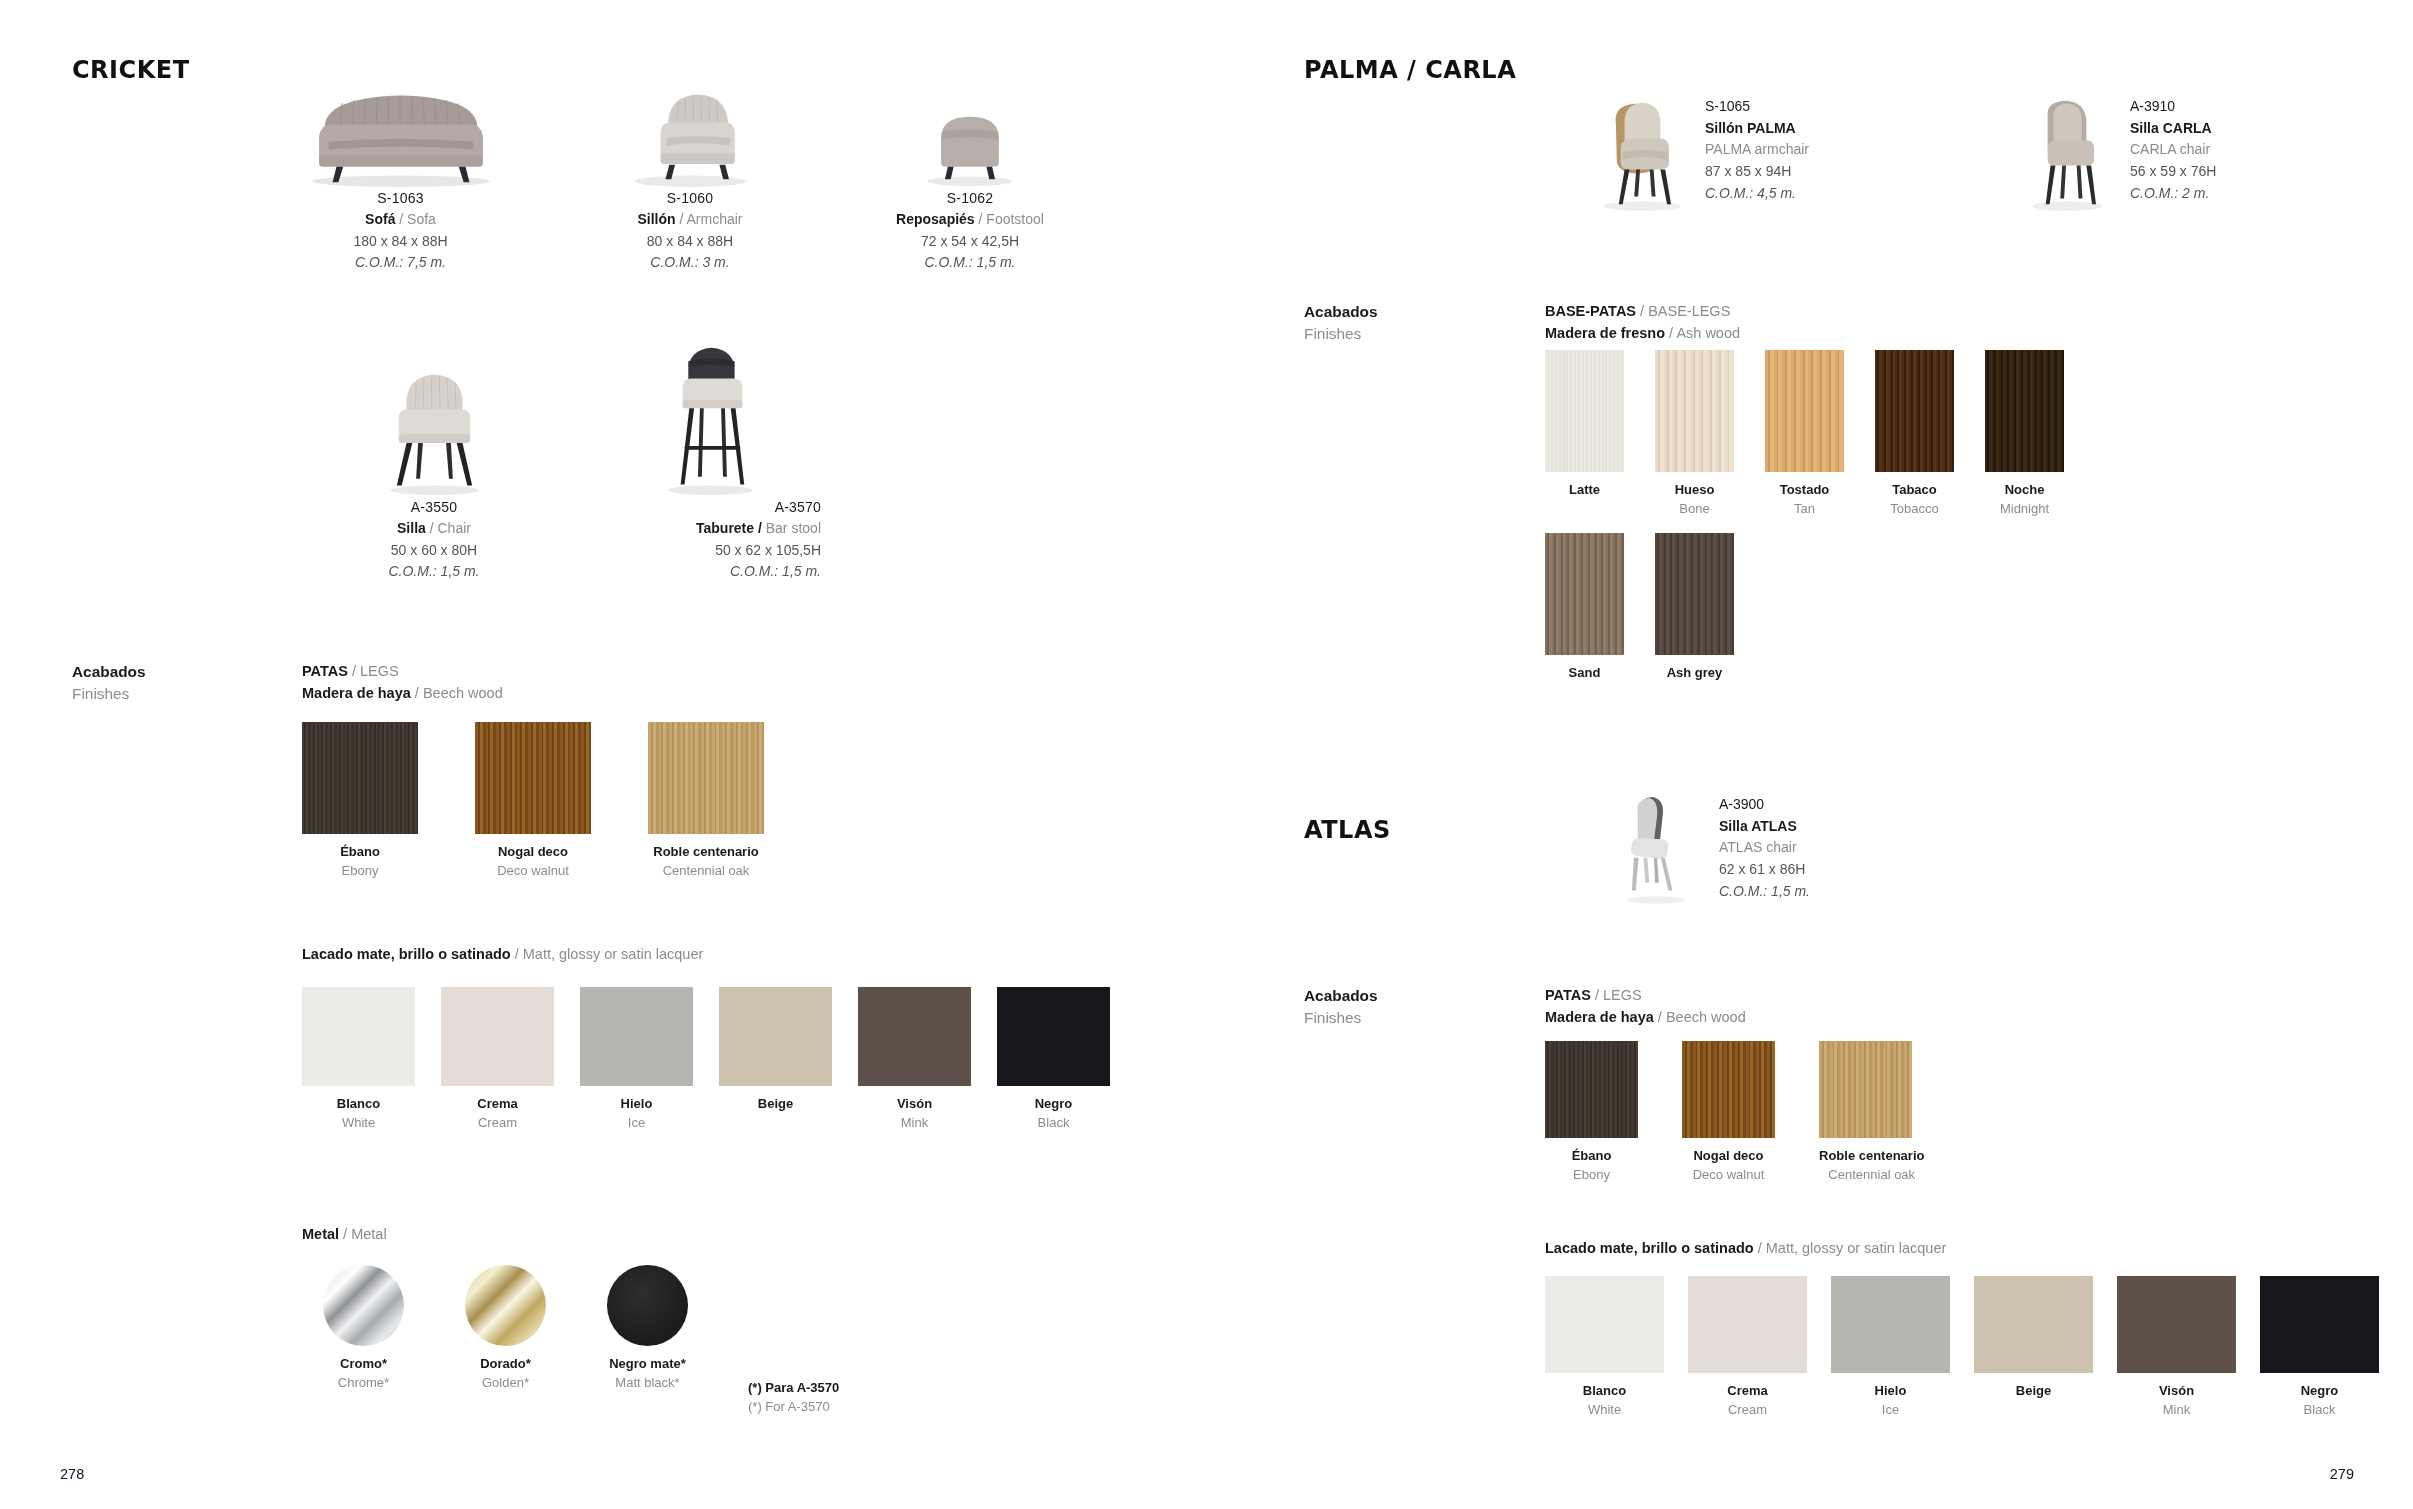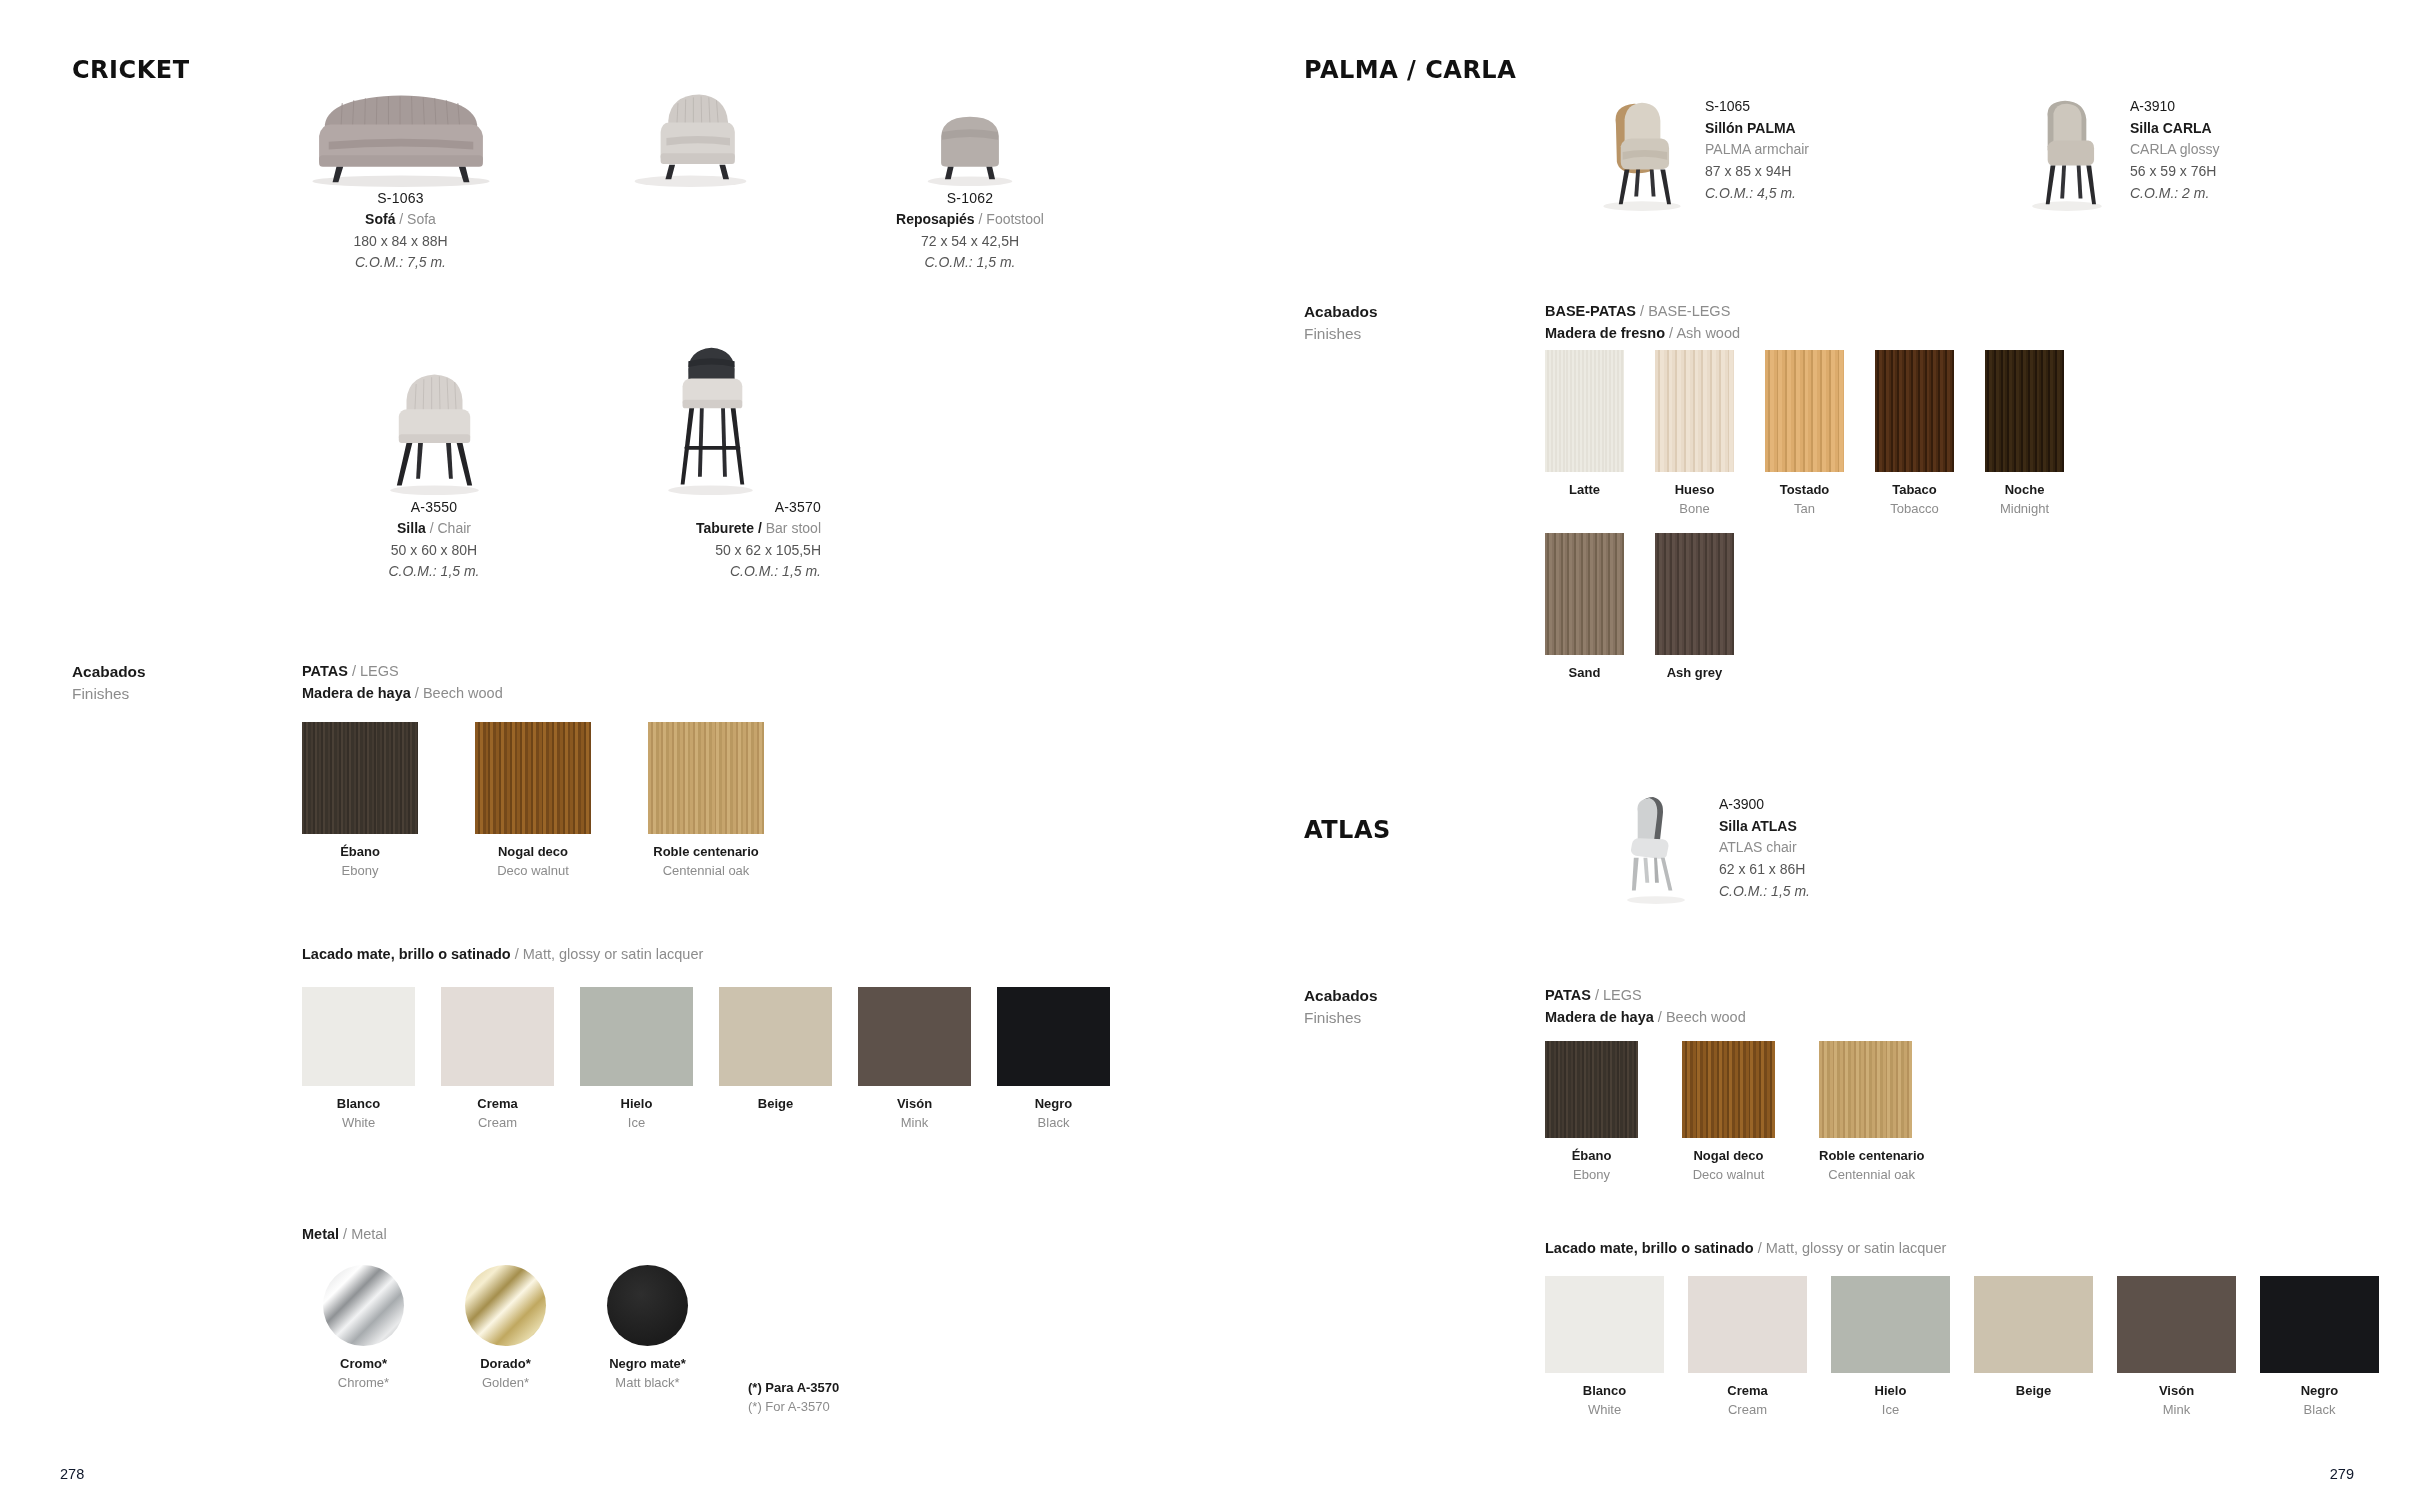--- a/index.html
+++ b/index.html
@@ -173,20 +173,28 @@
           <line x1="94" y1="16" x2="96" y2="62"></line>
             <line x1="102" y1="19" x2="105" y2="62"></line>
         </g>
         <path d="M44 52 Q45 42 53 42 L112 42 Q120 42 121 52 L121 78 Q121 84 113 84 L52 84 Q44 84 44 78 Z" fill="#d8d4d0"></path>
         <path d="M50 58 Q82 54 116 58 L116 66 Q82 61 50 66 Z" fill="#c8c3bf"></path>
         <rect x="44" y="74" width="77" height="11" rx="3" fill="#cdc8c4"></rect>
         <path d="M53 86 L49 101 L55 101 L59 86 Z" fill="#2b2b2f"></path>
         <path d="M111 86 L115 101 L109 101 L105 86 Z" fill="#2b2b2f"></path>
       </svg>
     </div>
+    <div class="cap">
+      <div class="code">S-1060</div>
+      <div>
+        <span class="es">Sillón</span><span class="en"> / </span><span class="en">Armchair</span>
+      </div>
+      <div class="dim">80 x 84 x 88H</div>
+      <div class="com">C.O.M.: 3 m.</div>
+    </div>
   </div>
 
   <div class="prod" style="left:859px; top:82px; width:222px;">
     <div class="photo">
       <svg width="126" height="106" viewBox="0 0 130 110">
         <ellipse cx="65" cy="103" rx="44" ry="5" fill="#eceae9"></ellipse>
         <path d="M35 62 Q33 36 65 36 Q97 36 95 62 L95 84 Q95 88 88 88 L42 88 Q35 88 35 84 Z" fill="#b5aeaa"></path>
         <path d="M36 52 Q65 46 94 52 L94 60 Q65 54 36 60 Z" fill="#a9a29e"></path>
         <path d="M42 88 L39 101 L45 101 L48 88 Z" fill="#2b2b2f"></path>
         <path d="M88 88 L91 101 L85 101 L82 88 Z" fill="#2b2b2f"></path>
@@ -419,21 +427,21 @@
         <path d="M40 56 Q42 50 50 50 L82 50 Q88 51 88 58 L88 70 Q88 76 80 76 L46 76 Q40 76 40 70 Z" fill="#c8c1b7"></path>
         <path d="M43 76 L38 116 L42 116 L48 76 Z" fill="#2a2a2d"></path>
         <path d="M85 76 L90 116 L86 116 L80 76 Z" fill="#2a2a2d"></path>
         <path d="M55 76 L53 110 L57 110 L59 76 Z" fill="#333337"></path>
         <path d="M74 76 L76 110 L72 110 L70 76 Z" fill="#333337"></path>
       </svg>
     </div>
     <div class="cap-s">
       <div class="code">A-3910</div>
       <div class="es">Silla CARLA</div>
-      <div class="en">CARLA glossy</div>
+      <div class="en">CARLA chair</div>
       <div class="dim">56 x 59 x 76H</div>
       <div class="com">C.O.M.: 2 m.</div>
     </div>
   </div>
 
   <div class="finishes-label" style="left:97px; top:301px;">
     <div class="t1">Acabados</div>
     <div class="t2">Finishes</div>
   </div>
 

